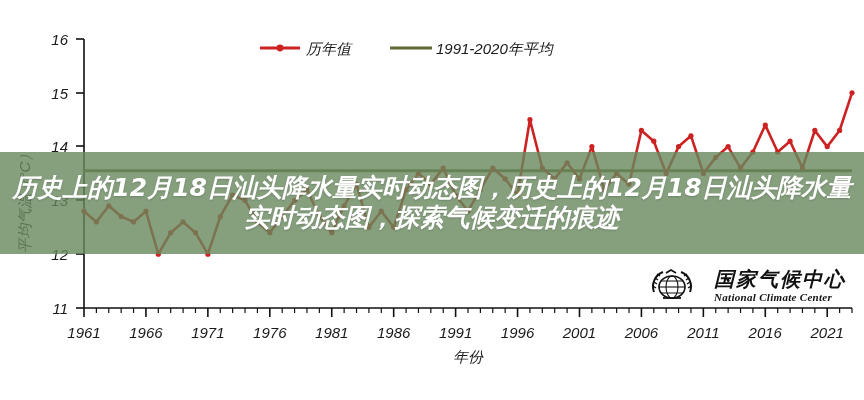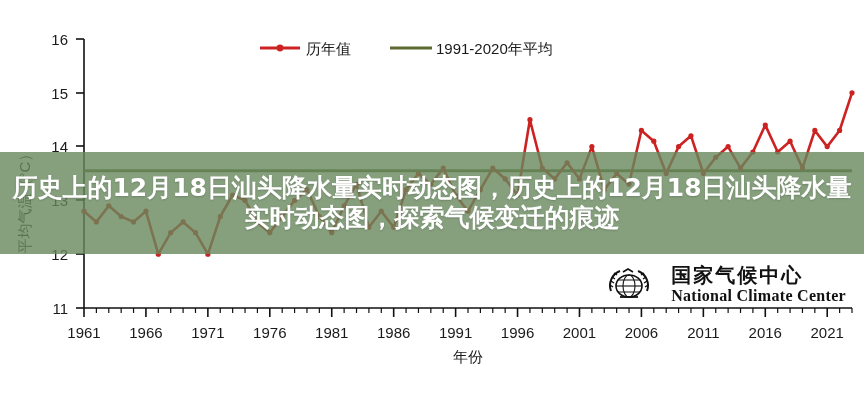--- a/index.html
+++ b/index.html
@@ -4,21 +4,21 @@
 <title>历史上的12月18日汕头降水量实时动态图</title>
 <style>
   html,body{margin:0;padding:0;}
   body{
     width:864px;height:400px;
     background:#ffffff;
     font-family:"Liberation Sans","DejaVu Sans",sans-serif;
     overflow:hidden;
     position:relative;
   }
-  #stage{position:relative;width:864px;height:312px;background:#fff;}
+  #stage{position:relative;width:864px;height:312px;background:#fff;font-style:italic;}
 
   
   #chart-svg{position:absolute;left:0;top:0;width:864px;height:400px;}
 
   
   .tick-text{
     font-family:"Liberation Sans","DejaVu Sans",sans-serif;
     font-size:15px;fill:#1a1a1a;
   }
   .axis-title{
@@ -57,21 +57,21 @@
     display:flex;align-items:center;gap:19px;
   }
   #logo-mark{width:46px;height:36px;flex:0 0 auto;}
   #logo-words{display:flex;flex-direction:column;line-height:1;}
   #logo-cn{
     font-family:"DejaVu Sans","Liberation Sans",sans-serif;
     font-size:20px;font-weight:bold;color:#111;letter-spacing:2px;
   }
   #logo-en{
     font-family:"Liberation Serif","DejaVu Serif",serif;
-    font-size:16px;font-weight:bold;color:#111;margin-top:3px;letter-spacing:.3px;
+    font-size:11px;font-weight:bold;color:#111;margin-top:3px;letter-spacing:.3px;
   }
 </style>
 </head>
 <body>
 
 <div id="stage">
 
   <svg id="chart-svg" viewBox="0 0 864 400" preserveAspectRatio="none" aria-hidden="true">
 
     <rect x="0" y="0" width="864" height="400" fill="#ffffff"></rect>

